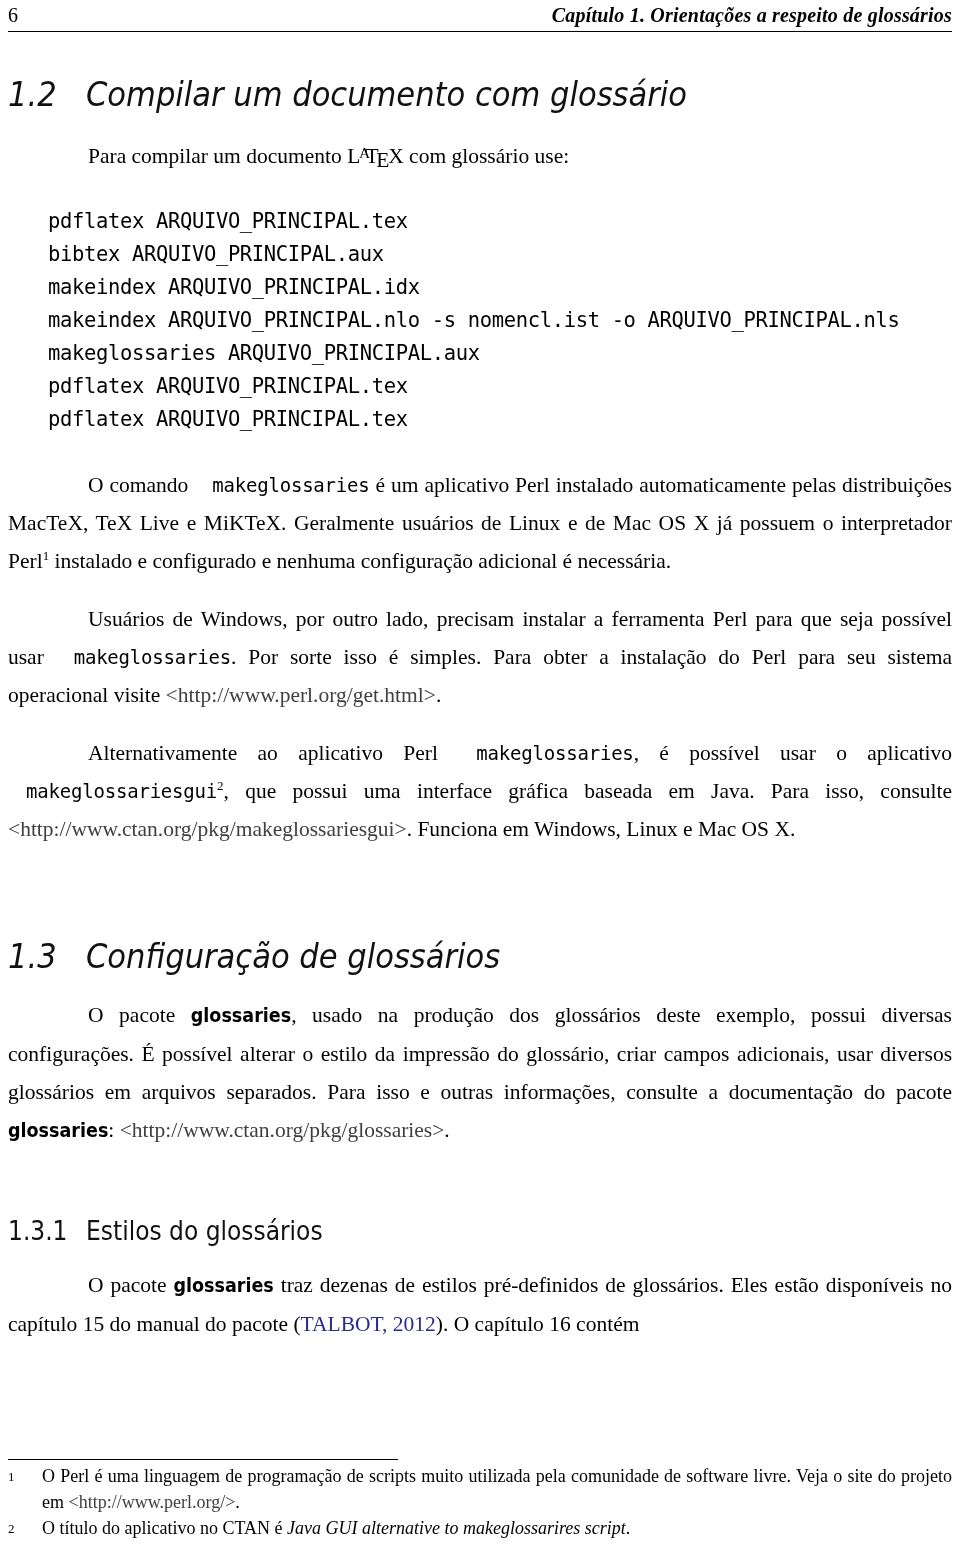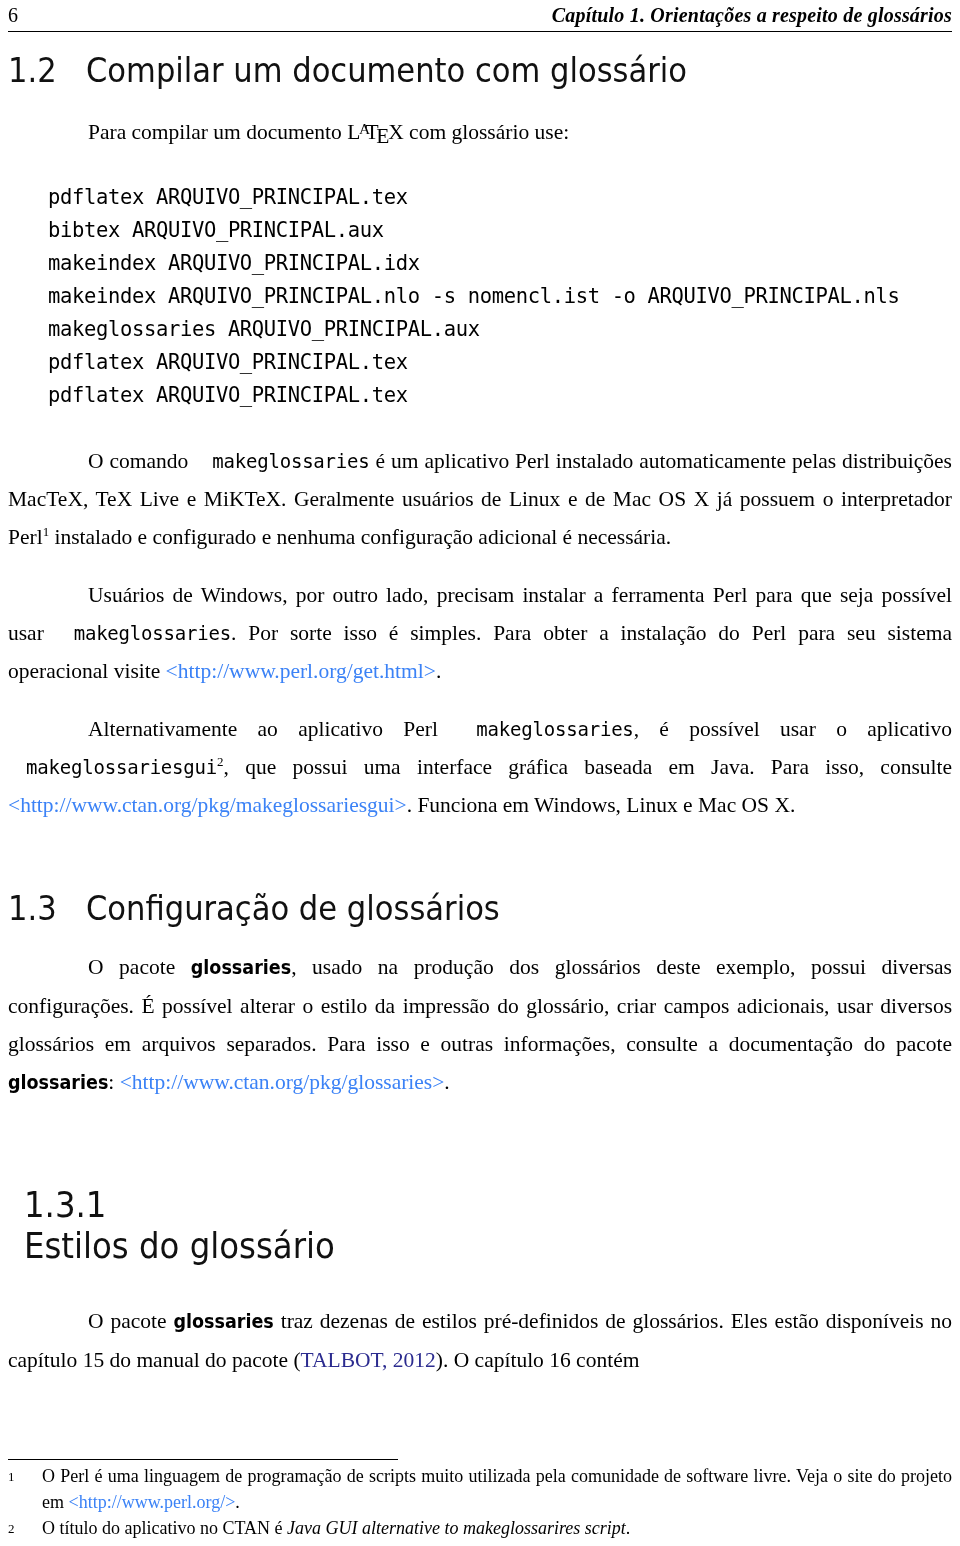--- a/index.html
+++ b/index.html
@@ -51,30 +51,30 @@
   
   .h-section, .h-subsection {
     font-family: "DejaVu Sans Condensed", "Liberation Sans Narrow", "Liberation Sans", sans-serif;
     font-weight: 400;
     color: #111;
     display: flex;
     align-items: baseline;
   }
   .h-section {
     font-size: 34px;
-    margin: 18px 0 0 0;
+    margin: 42px 0 0 0;
+    font-style: italic;
   }
   .h-section .num {
     min-width: 78px;
     display: inline-block;
   }
   .h-subsection {
-    font-size: 36px;
-    margin: 16px;
-    flex-direction: column;
+    font-size: 26px;
+    margin: 0;
   }
   .h-subsection .num {
     min-width: 78px;
     display: inline-block;
   }
 
   
   p.body {
     font-size: 21.5px;
     line-height: 38px;
@@ -91,21 +91,21 @@
     font-size: 19px;
     letter-spacing: -0.2px;
     margin-left: 18px;
   }
   .sf {
     font-family: "DejaVu Sans Condensed", "Liberation Sans Narrow", "Liberation Sans", sans-serif;
     font-weight: 700;
     font-size: 19.5px;
   }
   .lnk {
-    color: #3b82f6;
+    color: #404040;
   }
   .cite {
     color: #2b2b8f;
   }
   sup.fnmark {
     font-size: 13px;
     vertical-align: super;
     line-height: 0;
   }
 
@@ -220,21 +220,21 @@
 
   <p class="body indent"><span>O pacote </span><span class="sf">glossaries</span><span>, usado na produção dos glossários deste exemplo, possui diversas configurações. É possível alterar o estilo da impressão do glossário, criar campos adicionais, usar diversos glossários em arquivos separados. Para isso e outras informações, consulte a documentação do pacote </span><span class="sf">glossaries</span><span>: </span><span class="lnk">&lt;http://www.ctan.org/pkg/glossaries&gt;</span><span>.</span></p>
 
   <div class="gap-sm"></div>
 
 
   <div class="gap-lg"></div>
 
   <h3 class="h-subsection">
     <span class="num">1.3.1</span>
-    <span>Estilos do glossário</span>
+    <span>Estilos do glossários</span>
   </h3>
 
   <div class="gap-sm"></div>
 
   <p class="body indent"><span>O pacote </span><span class="sf">glossaries</span><span> traz dezenas de estilos pré-definidos de glossários. Eles estão disponíveis no capítulo 15 do manual do pacote (</span><span class="cite">TALBOT, 2012</span><span>). O capítulo 16 contém</span></p>
 
   <div class="footnotes">
     <hr class="fnrule">
     <p class="fn">
       <span class="fnnum">1</span>

